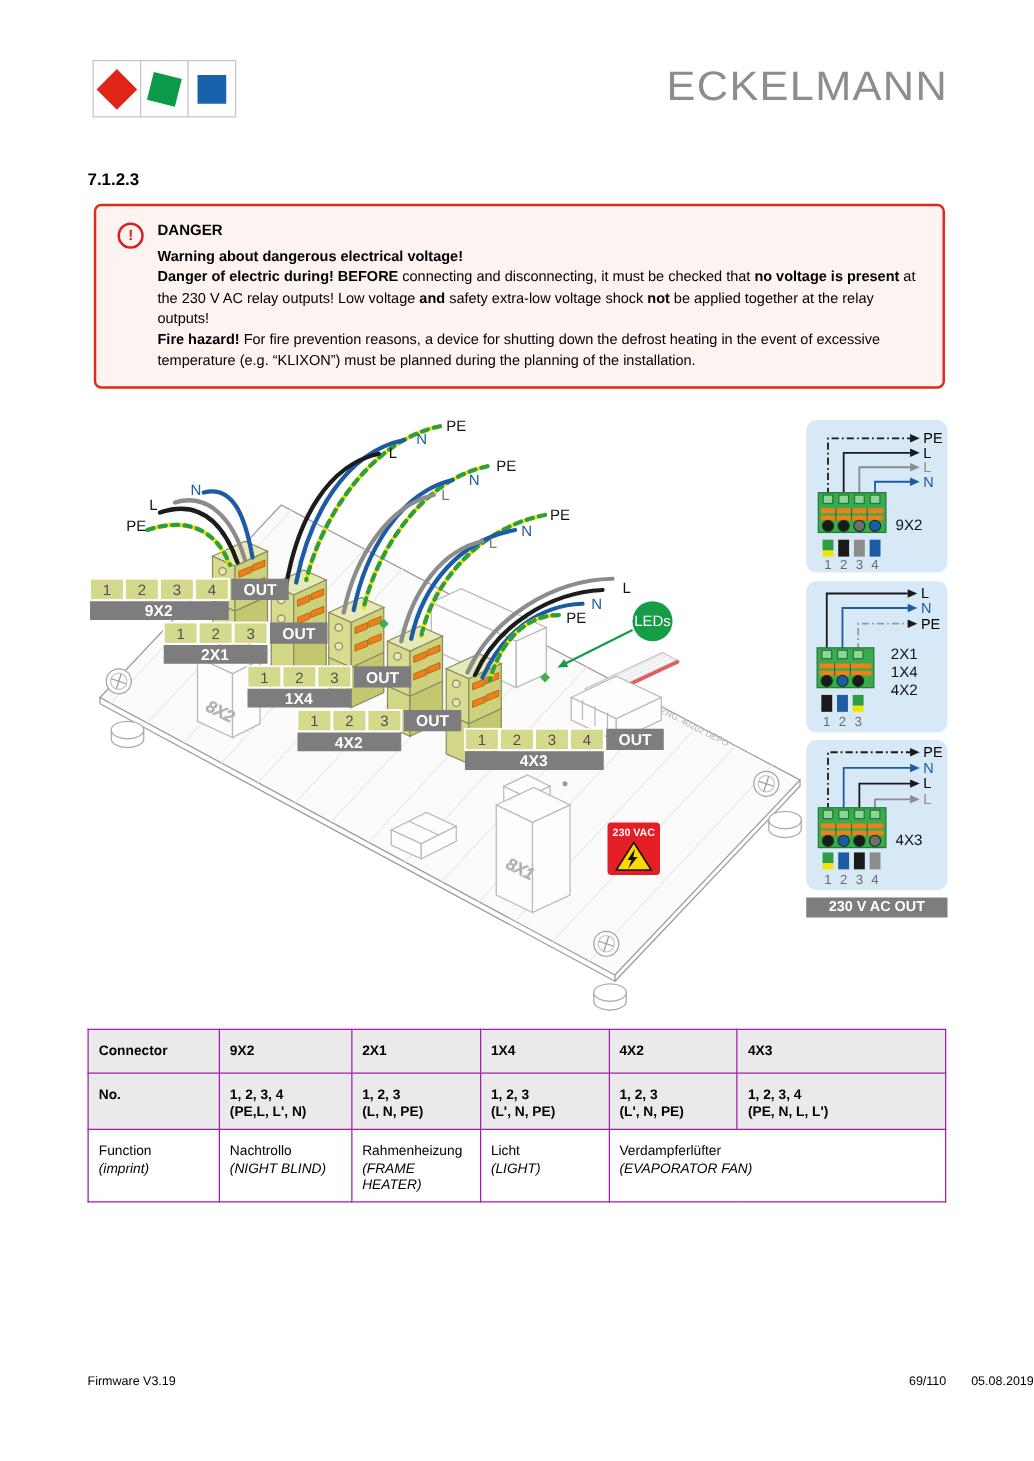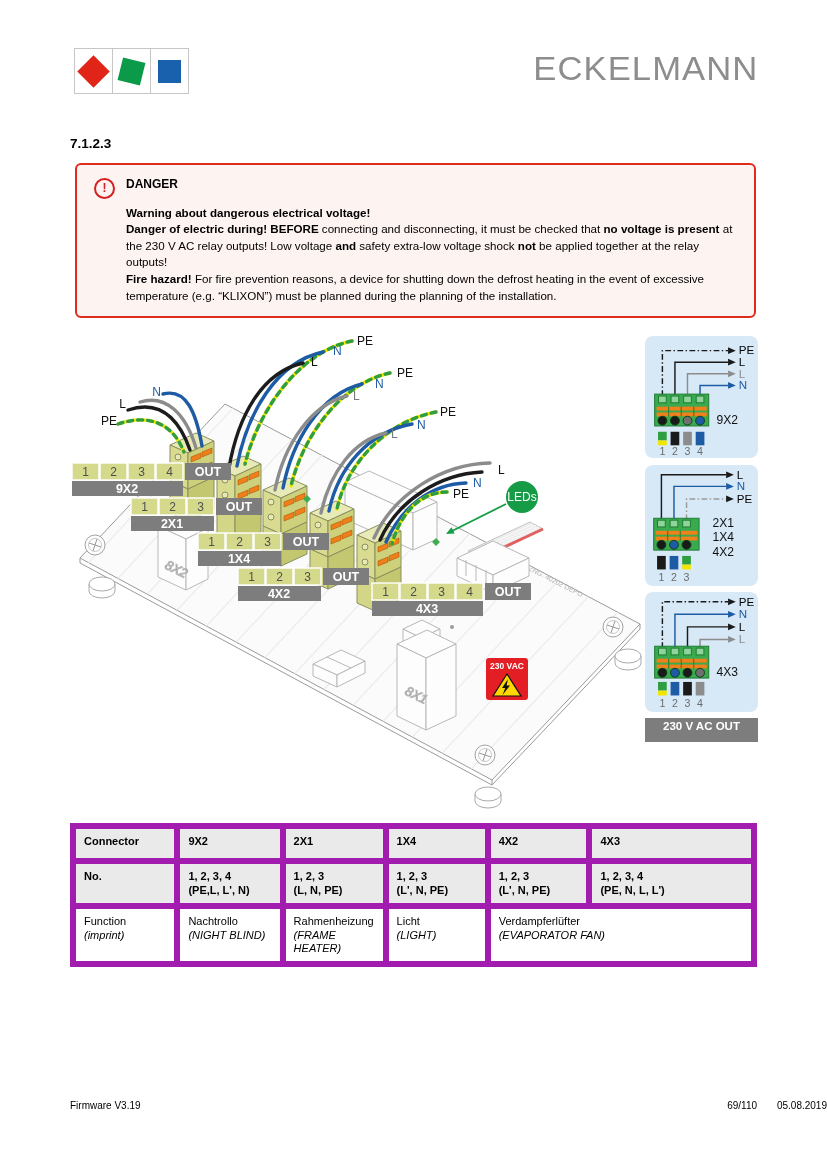--- a/index.html
+++ b/index.html
@@ -19,21 +19,21 @@
          transform:scaleX(1.05);transform-origin:right top}
 
   .heading{left:70px;top:136px;font-size:13.5px;font-weight:bold;display:flex;gap:17px}
 
   
   .danger-box{left:75px;top:163px;width:646px;border:2px solid #dd2b1c;border-radius:6px;
               background:#fdf3f1;padding:11px 14px 12px 17px;display:flex;gap:11px}
   .danger-icon{width:17px;height:17px;border:2px solid #d42020;border-radius:50%;color:#d42020;
                font-weight:bold;font-size:12px;line-height:16px;text-align:center;flex:none;margin-top:2px}
   .danger-text{font-size:11.6px;line-height:16.6px;width:614px}
-  .danger-title{font-weight:bold;font-size:12px;margin-bottom:12px}
+  .danger-title{font-weight:bold;font-size:12px;margin-bottom:5px}
 
   
   .diagram{left:60px;top:332px;width:707px;height:482px}
   .diagram svg{display:block}
   svg text{font-family:"Liberation Sans",sans-serif}
   .w{fill:none;stroke-linecap:round;stroke-width:3.4}
   .w-k{stroke:#1c1c1c}.w-g{stroke:#8c8c8c}.w-b{stroke:#1d5ba4}
   .w-y{stroke:#f2e500}.w-gr{stroke:#2e9e41;stroke-dasharray:5 5}
   .wl{font-size:12px;fill:#111}
   .wl-b{fill:#1d5ba4}.wl-g{fill:#7a7a7a}
@@ -42,26 +42,26 @@
   .taggray{fill:#7d7d7d}
   .tagwhite{font-size:12.5px;font-weight:bold;fill:#fff;text-anchor:middle}
   .iso{stroke:#b8b8b8;fill:#fdfdfd;stroke-width:1}
   .boardline{stroke:#9a9a9a;fill:none}
 
   
   .panel{left:645px;width:113px;background:#d7e9f7;border-radius:8px}
   .pn{font-size:11px;fill:#6b6b6b;text-anchor:middle}
   .plbl{font-size:12.5px;fill:#111}
   .parrow{font-size:12px}
-  .bar230{left:645px;top:718px;width:113px;height:24px;background:#7d7d7d;color:#fff;
+  .bar230{left:645px;top:718px;width:113px;height:16px;background:#7d7d7d;color:#fff;
           font-size:11.5px;font-weight:bold;text-align:center;line-height:16px}
 
   
   .dtable{left:70px;top:823px;width:687px;border-collapse:collapse;font-size:11px;position:absolute}
-  .dtable td{border:6px solid #a21caf;padding:6px 8px 5px 8px;vertical-align:top;line-height:13.5px}
+  .dtable td{border:1px solid #a21caf;padding:11px 8px 5px 8px;vertical-align:top;line-height:13.5px}
   .dtable tr.hdr td{background:#eaeaea;font-weight:bold}
   .it{font-style:italic}
   .blue{color:#2a6099}
 
   
   .foot{top:1100px;font-size:10px}
   .foot-l{left:70px}
   .foot-c{left:0;right:0;text-align:right}
   .foot-r{right:70px}
 </style>

